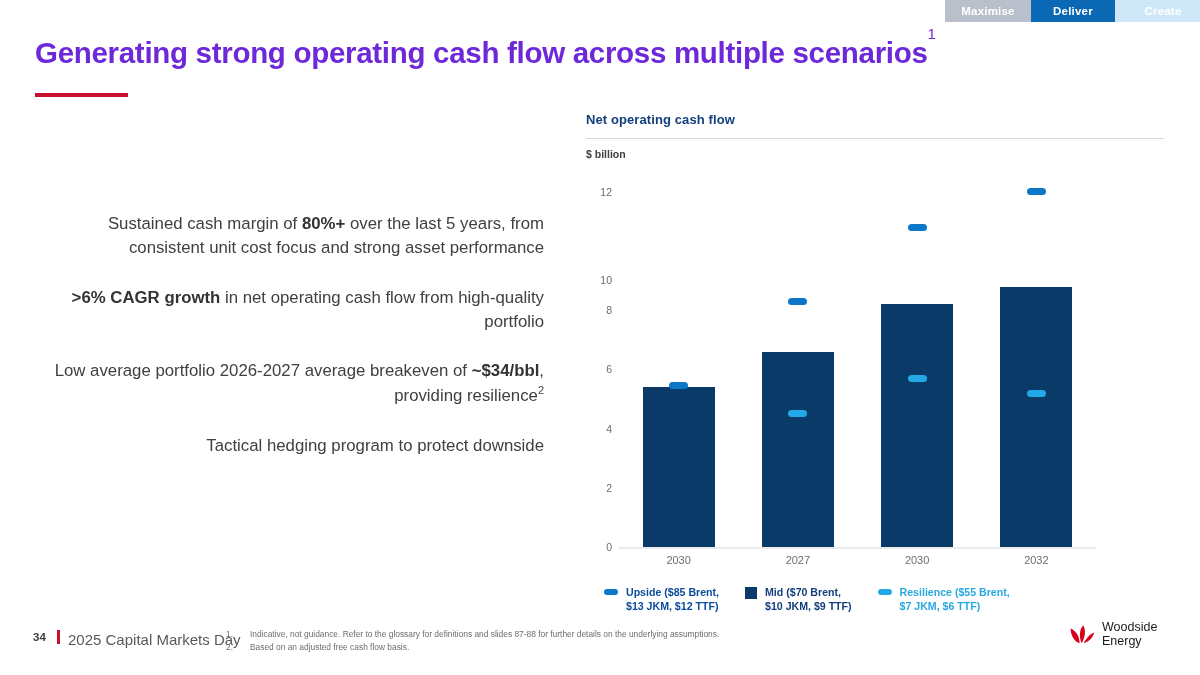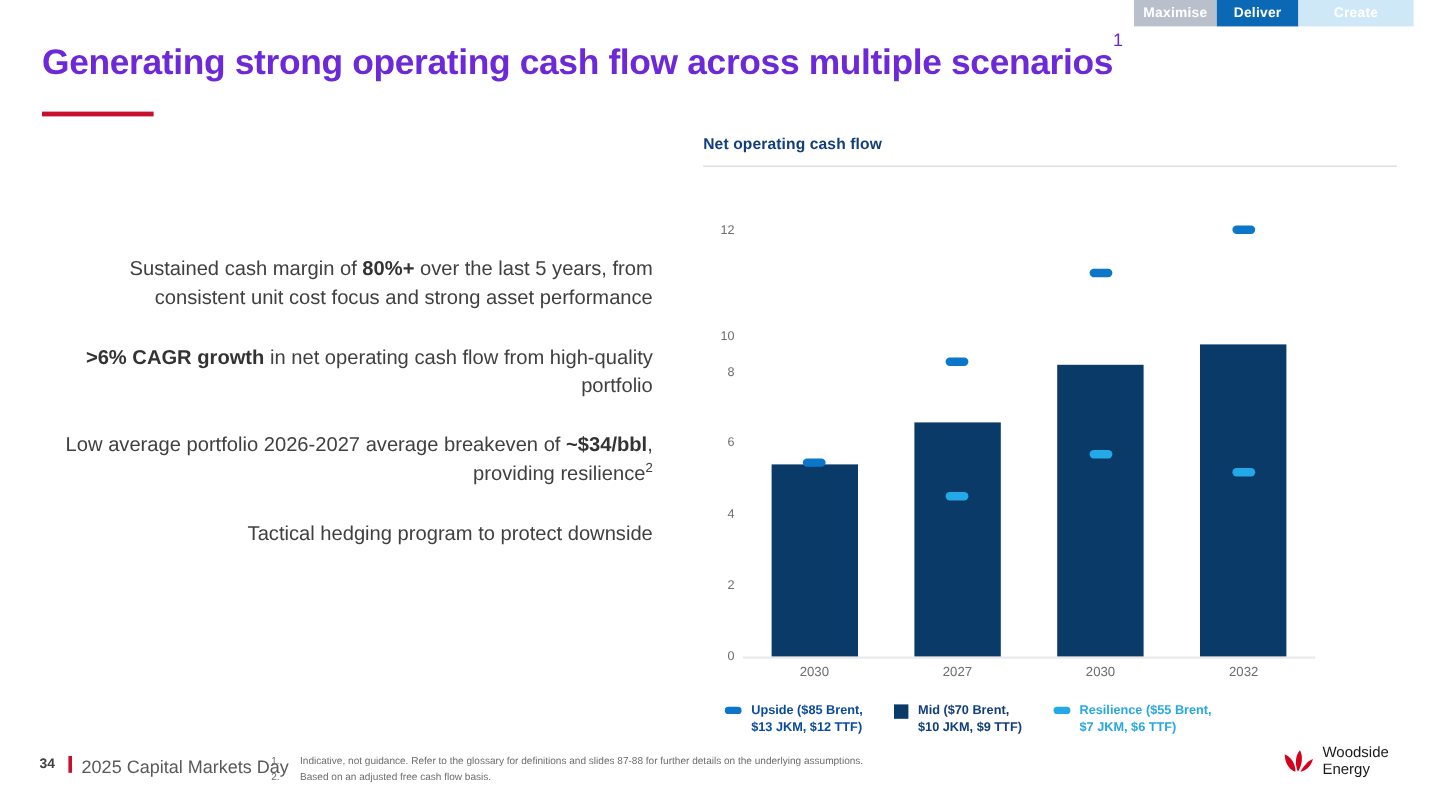--- a/index.html
+++ b/index.html
@@ -13,22 +13,22 @@
   }
 
   
   .tabs { position:absolute; top:0; left:945px; display:flex; }
   .tab {
     height:22px; line-height:22px;
     font-size:11.5px; font-weight:bold;
     text-align:center;
     letter-spacing:.2px;
   }
-  .tab-maximise { width:69px; background:#b9c0cc; color:#ffffff; }
-  .tab-deliver  { width:68px; background:#0a68b4; color:#ffffff; }
+  .tab-maximise { width:86px; background:#b9c0cc; color:#ffffff; }
+  .tab-deliver  { width:84px; background:#0a68b4; color:#ffffff; }
   .tab-create   { width:96px; background:#cfe8f7; color:#ffffff; }
 
   
   .title {
     position:absolute; top:36px; left:35px;
     font-size:29.5px; font-weight:bold;
     color:#6d28d9; letter-spacing:-.3px;
     white-space:nowrap;
   }
   .title sup { font-size:15px; font-weight:normal; top:-.85em; position:relative; }
@@ -159,20 +159,21 @@
   </p>
 
   <p class="para">
     <span>Tactical hedging program to protect downside</span>
   </p>
 </div>
 
 <div class="chart-panel">
   <div class="chart-title">Net operating cash flow</div>
   <div class="chart-divider"></div>
+  <div class="chart-unit">$ billion</div>
 </div>
 
 <div class="plot">
   <div id="yticks">
       <div class="ytick" style="top: 367px;">0</div>
       <div class="ytick" style="top: 307.806px;">2</div>
       <div class="ytick" style="top: 248.613px;">4</div>
       <div class="ytick" style="top: 189.419px;">6</div>
       <div class="ytick" style="top: 130.226px;">8</div>
       <div class="ytick" style="top: 71.0323px; margin-top: 29px;">10</div>

